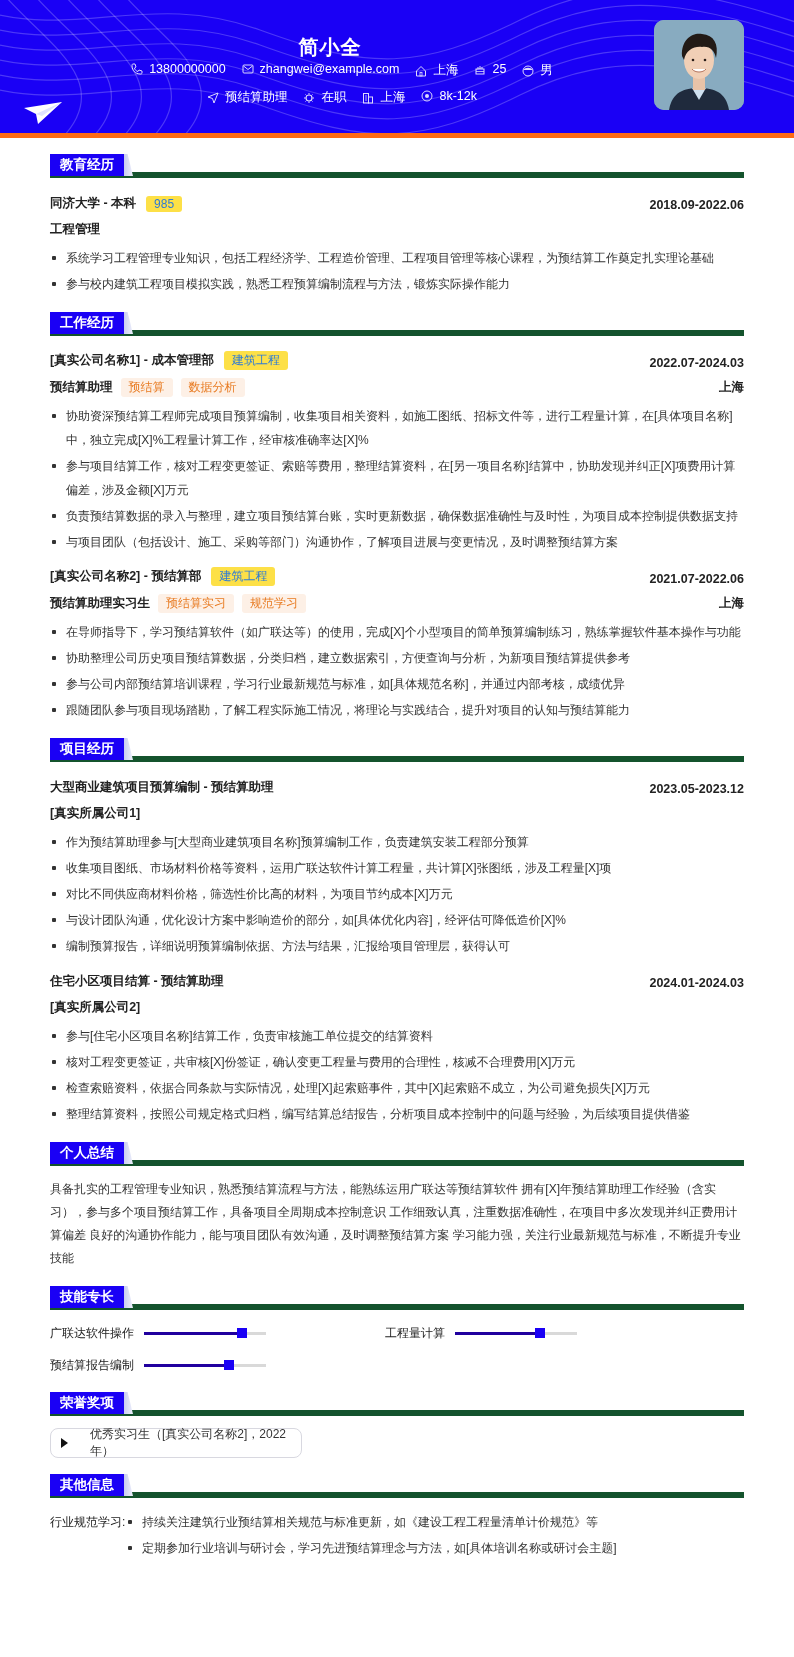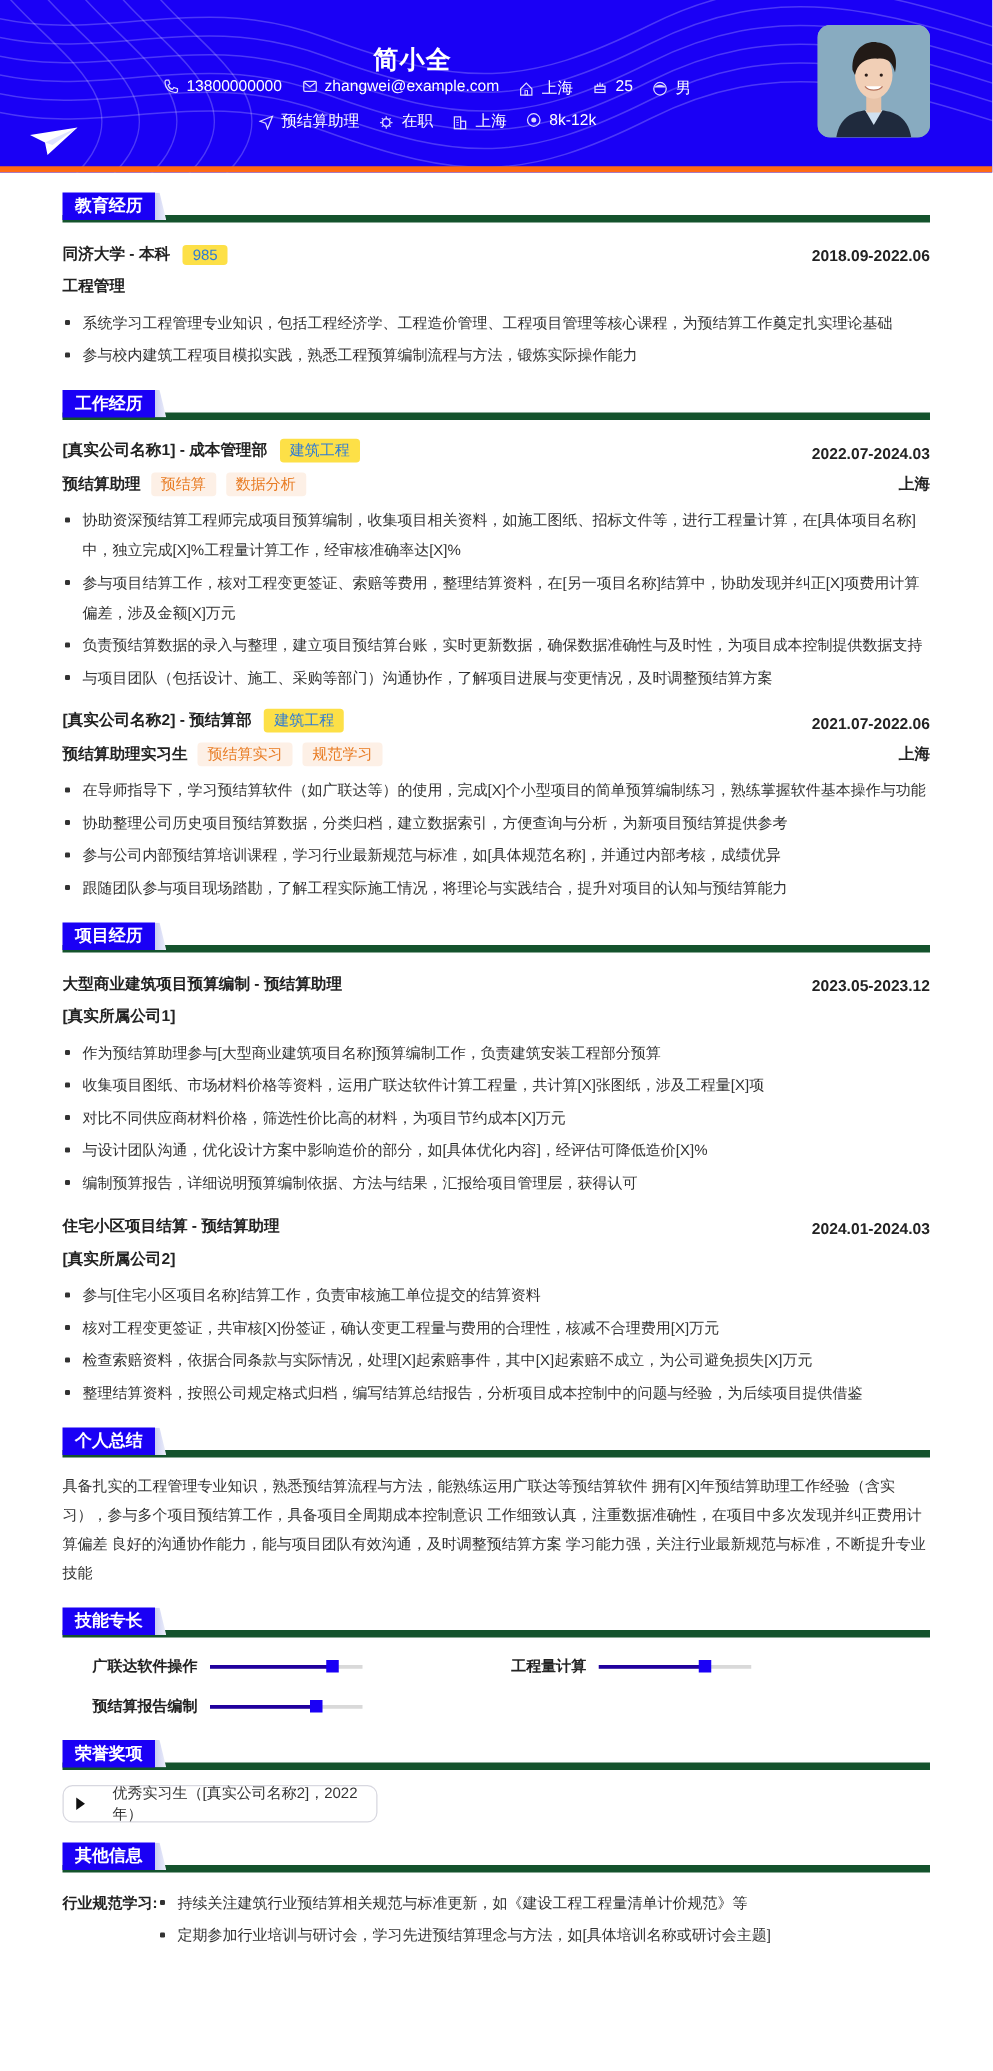--- a/index.html
+++ b/index.html
@@ -31,30 +31,30 @@
   .tag-blue { background: #fde047; color: #2e7bd6; font-weight: normal; font-size: 12px; padding: 1px 8px; border-radius: 3px; }
   .tag-orange { background: #fdf0e6; color: #e87b22; font-weight: normal; font-size: 12px; padding: 1px 8px; border-radius: 3px; }
   ul.bullets { list-style: none; margin-top: 4px; }
   ul.bullets li { position: relative; padding-left: 16px; font-size: 12px; line-height: 24px; color: #333; margin-bottom: 2px; }
   ul.bullets li::before { content: ""; position: absolute; left: 2px; top: 10px; width: 4px; height: 4px; background: #333; border-radius: 1px; }
   .entry { margin-bottom: 10px; }
 
   .summary { font-size: 12px; line-height: 23px; color: #333; }
 
   .skills { display: grid; grid-template-columns: 335px 335px; row-gap: 10px; }
-  .skill { display: flex; align-items: center; gap: 10px; height: 22px; font-size: 12px; font-weight: bold; margin-left: 24px; }
+  .skill { display: flex; align-items: center; gap: 10px; height: 22px; font-size: 12px; font-weight: normal; }
   .skill .bar { position: relative; width: 122px; height: 3px; background: #d9d9d9; }
   .skill .fill { position: absolute; left: 0; top: 0; height: 3px; background: #20009e; }
   .skill .knob { position: absolute; top: -4px; width: 10px; height: 10px; background: #1a00f5; }
 
   .award { display: inline-flex; align-items: center; gap: 22px; border: 1px solid #d8d8e0; border-radius: 8px; height: 30px; padding: 0 14px 0 10px; width: 252px; font-size: 12px; color: #333; }
   .award .tri { width: 0; height: 0; border-top: 5px solid transparent; border-bottom: 5px solid transparent; border-left: 7px solid #111; }
 
   .other { display: flex; font-size: 12px; }
-  .other .label { font-weight: bold; width: 76px; line-height: 24px; }
+  .other .label { font-weight: normal; width: 76px; line-height: 24px; }
   .other ul.bullets { margin-top: 0; }
 </style>
 </head>
 <body>
 
 <div class="header">
   <svg class="waves" width="794" height="138" viewBox="0 0 794 138">
     <g fill="none" stroke="rgba(255,255,255,0.22)" stroke-width="1.2">
       <path d="M-20 10 C 80 40, 150 -10, 260 30 S 420 70, 520 20 S 700 -10, 820 30"></path>
       <path d="M-20 25 C 80 55, 150 5, 260 45 S 420 85, 520 35 S 700 5, 820 45"></path>

